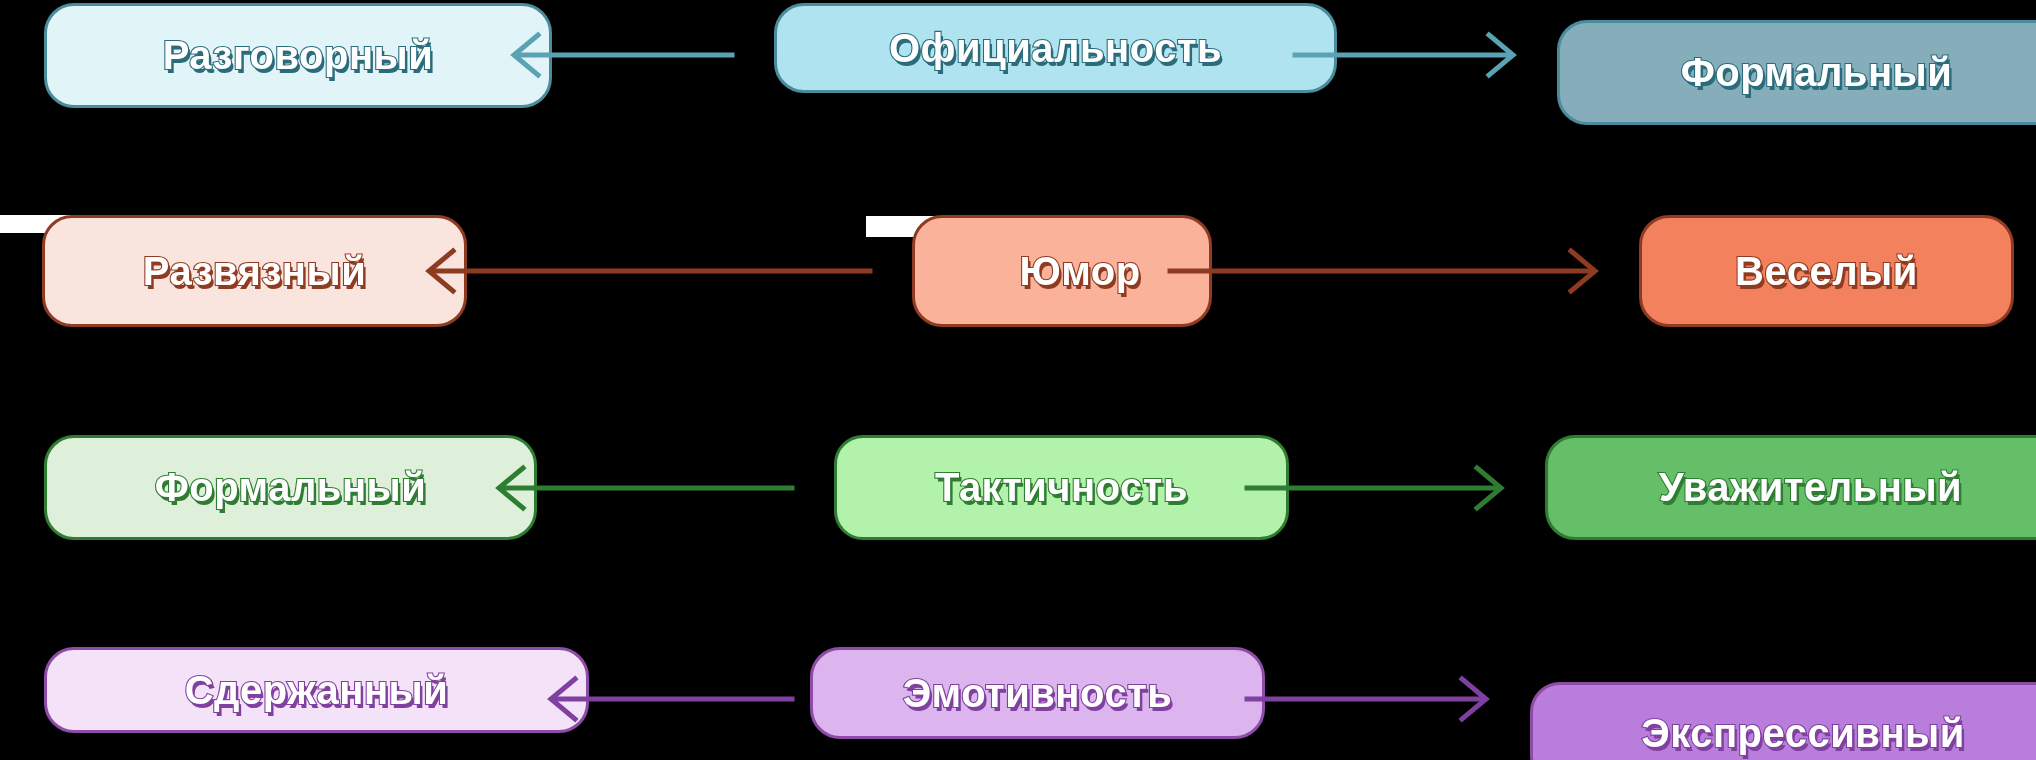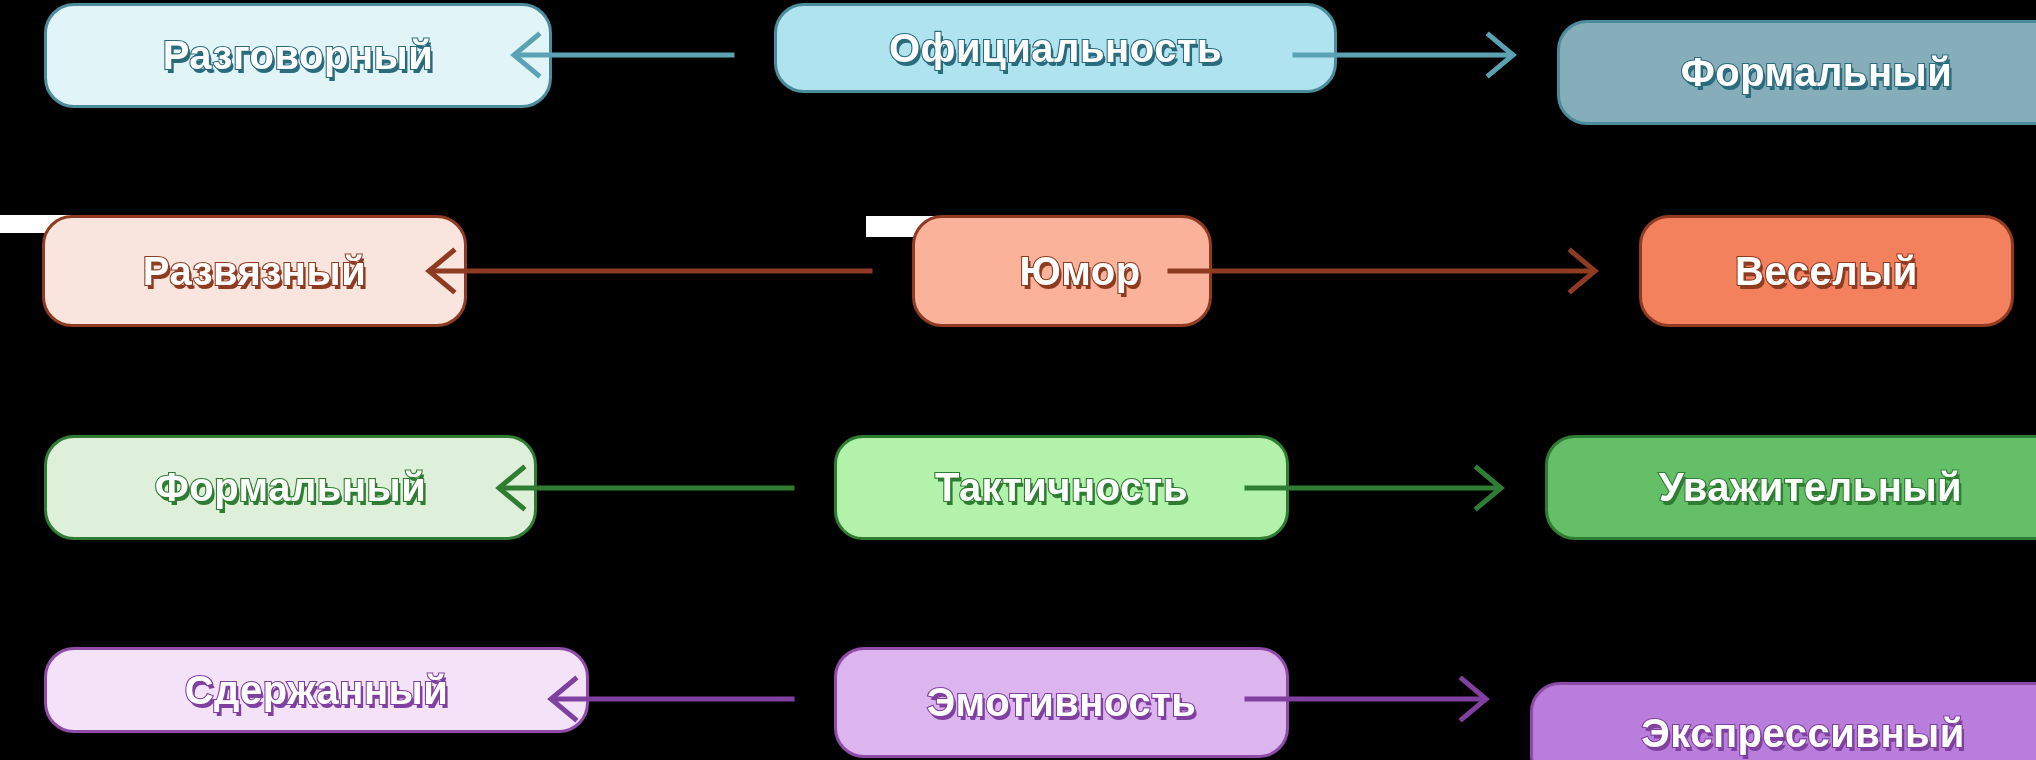--- a/index.html
+++ b/index.html
@@ -35,21 +35,21 @@
   
   .n-r1-left  {left:0px;   top:215px; width:425px; height:112px;}
   .n-r1-center{left:870px; top:215px; width:300px; height:112px;padding-left:36px;}
   .n-r1-right {left:1597px;top:215px; width:375px; height:112px;}
   
   .n-r2-left  {left:2px;   top:435px; width:493px; height:105px;}
   .n-r2-center{left:792px; top:435px; width:455px; height:105px;border-radius:29px;}
   .n-r2-right {left:1503px;top:435px; width:531px; height:105px;text-align:right;}
   
   .n-r3-left  {left:2px;   top:647px; width:545px; height:86px;}
-  .n-r3-center{left:792px; top:647px; width:455px; height:111px;}
+  .n-r3-center{left:768px; top:647px; width:455px; height:92px;}
   .n-r3-right {left:1488px;top:682px; width:546px; height:103px;}
 
   .artifact{
     position:absolute;
     background:#fff;
     z-index:0;
   }
   .artifact.a1{left:0;top:215px;width:433px;height:18px;}
   .artifact.a2{left:866px;top:216px;width:308px;height:21px;}
 

